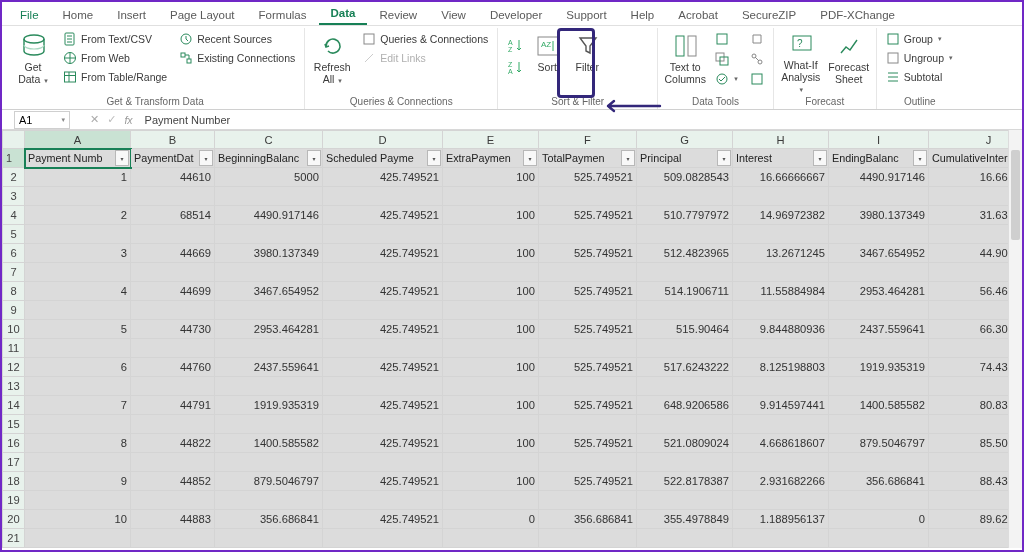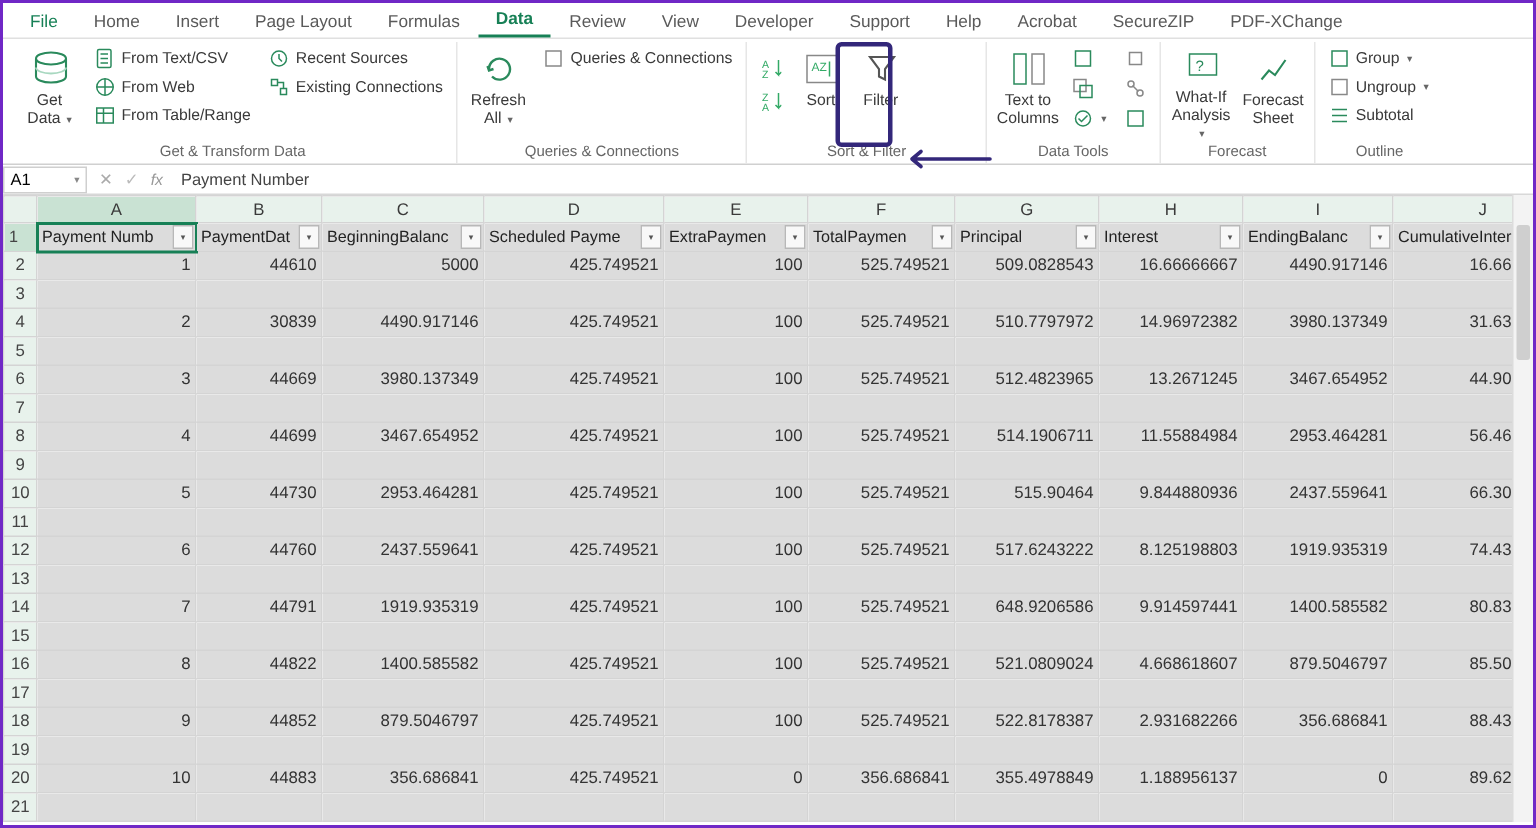--- a/index.html
+++ b/index.html
@@ -22,21 +22,21 @@
 .smallbtn { display: flex; align-items: center; gap: 4px; font-size: 10.5px; color: #3a3a3a; height: 18px; padding: 0 3px; cursor: pointer; white-space: nowrap; }
 .smallbtn .ico { width: 14px; height: 14px; display:flex; align-items:center; justify-content:center; }
 .smallbtn.dis { color: #b0b0b0; }
 .chev { font-size: 7px; color: #666; margin-left: 1px; }
 
 
 .filter-highlight { position: absolute; border: 3px solid #33277a; border-radius: 4px; }
 
 
 .namebar { display: flex; align-items: center; height: 20px; border-bottom: 1px solid #d8d8d8; font-size: 11px; }
-.namebox { width: 56px; height: 18px; border: 1px solid #cfcfcf; margin: 0 0; padding: 0 4px; display: flex; align-items: center; background: #fff; }
+.namebox { width: 56px; height: 18px; border: 1px solid #cfcfcf; margin: 0 12px; padding: 0 4px; display: flex; align-items: center; background: #fff; }
 .namebox .drp { margin-left: auto; font-size: 7px; color: #888; }
 .fx-btns { display: flex; gap: 8px; padding: 0 8px; color: #aaa; font-size: 11px; }
 .fx-btns .ok { color: #bbb; }
 .fx-label { font-style: italic; color: #999; padding-right: 6px; font-size: 10.5px; }
 .formula-input { flex: 1; padding: 0 6px; color: #444; font-size: 11px; }
 
 
 .grid-wrap { position: relative; overflow: hidden; height: calc(100% - 24px - 84px - 20px - 2px); }
 table.sheet { border-collapse: collapse; table-layout: fixed; width: 100%; font-size: 11.2px; color: #333; }
 .sheet th, .sheet td { border: 1px solid #d4d4d4; height: 19px; padding: 0 3px; overflow: hidden; white-space: nowrap; }
@@ -158,20 +158,28 @@
         <span><span>Refresh<br>All</span> <span class="chev">▾</span></span>
       </div>
       <div class="stack">
         <div class="smallbtn">
             <span class="ico">
               <svg width="14" height="14">
                 <rect x="2" y="2" width="10" height="10" fill="none" stroke="#888"></rect>
               </svg>
             </span>
             <span>Queries &amp; Connections</span>
+          </div>
+        <div class="smallbtn dis">
+            <span class="ico">
+              <svg width="14" height="14">
+                <path d="M3 11l8-8" stroke="#ccc"></path>
+              </svg>
+            </span>
+            <span>Edit Links</span>
           </div>
       </div>
     </div>
     <div class="group-label">Queries &amp; Connections</div>
   </div>
 
   <div class="group" style="min-width:160px; position:relative;">
     <div class="group-body">
       <div class="stack" style="gap:4px;padding-top:6px">
         <div class="smallbtn">
@@ -424,21 +432,21 @@
           <td></td>
           <td></td>
           <td></td>
           <td></td>
           <td></td>
           <td></td>
         </tr>
         <tr class="data-row">
           <td class="rowhdr">4</td>
           <td>2</td>
-          <td>30839</td>
+          <td>68514</td>
           <td>4490.917146</td>
           <td>425.749521</td>
           <td>100</td>
           <td>525.749521</td>
           <td>510.7797972</td>
           <td>14.96972382</td>
           <td>3980.137349</td>
           <td>31.63639049</td>
         </tr>
         <tr class="blank-row">

